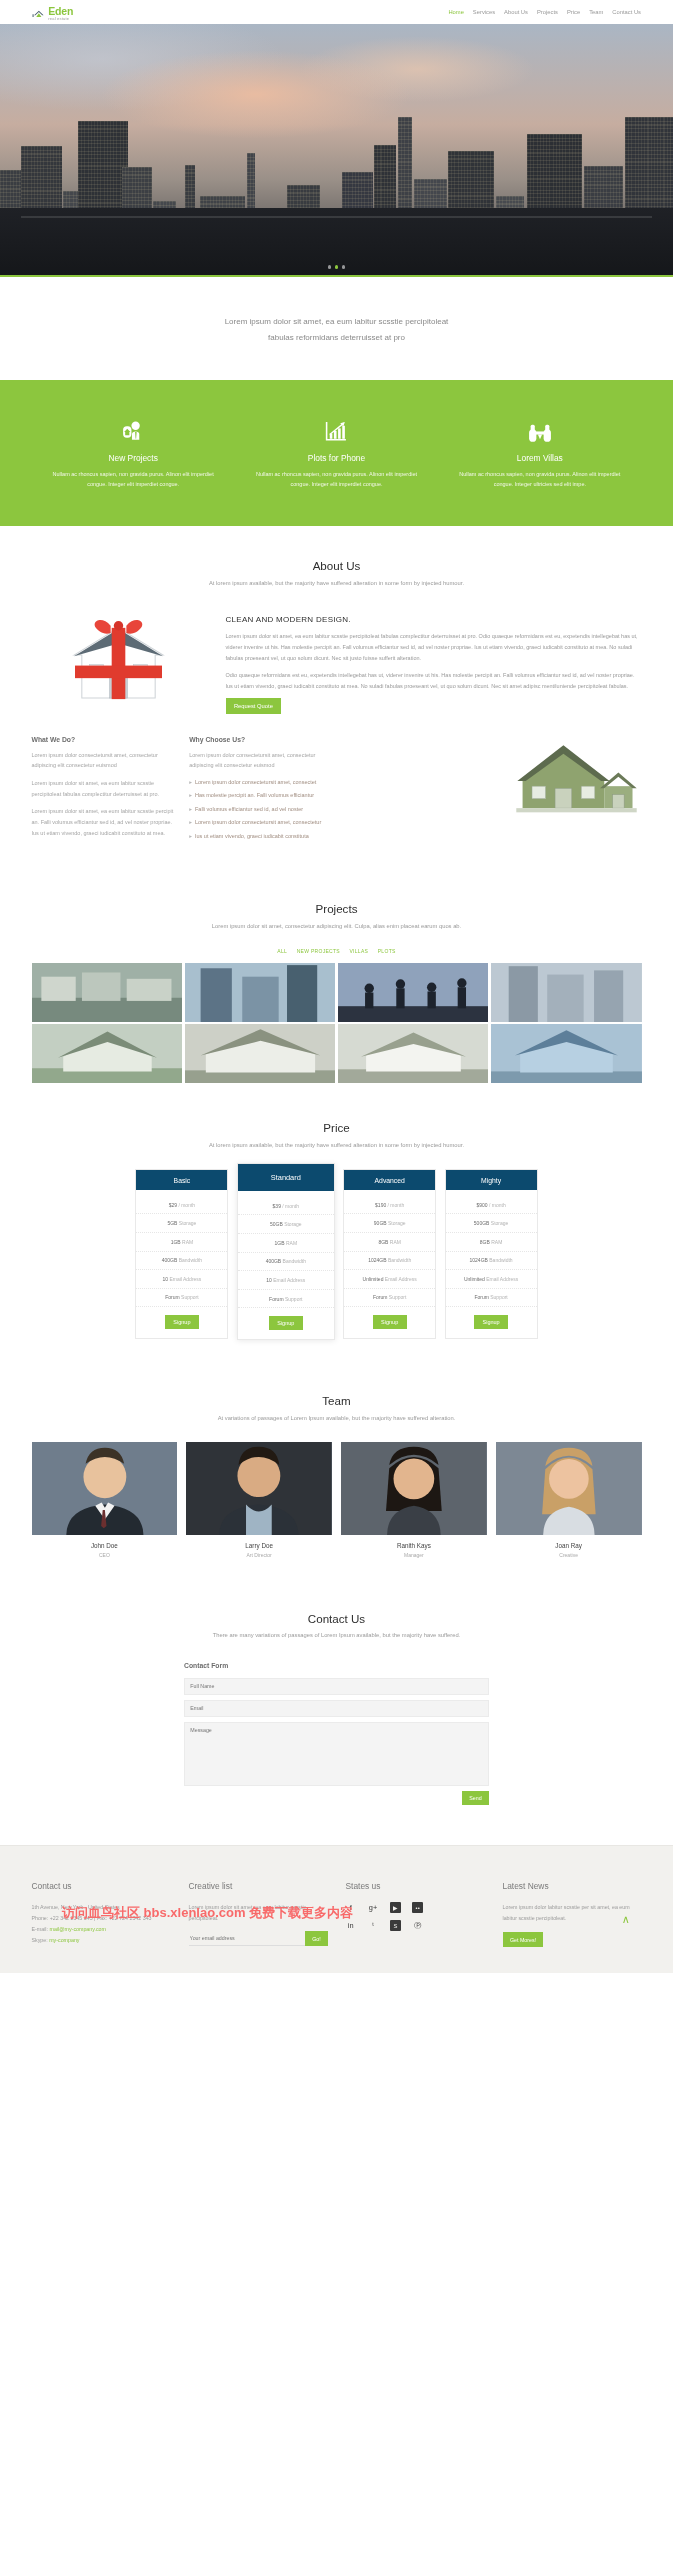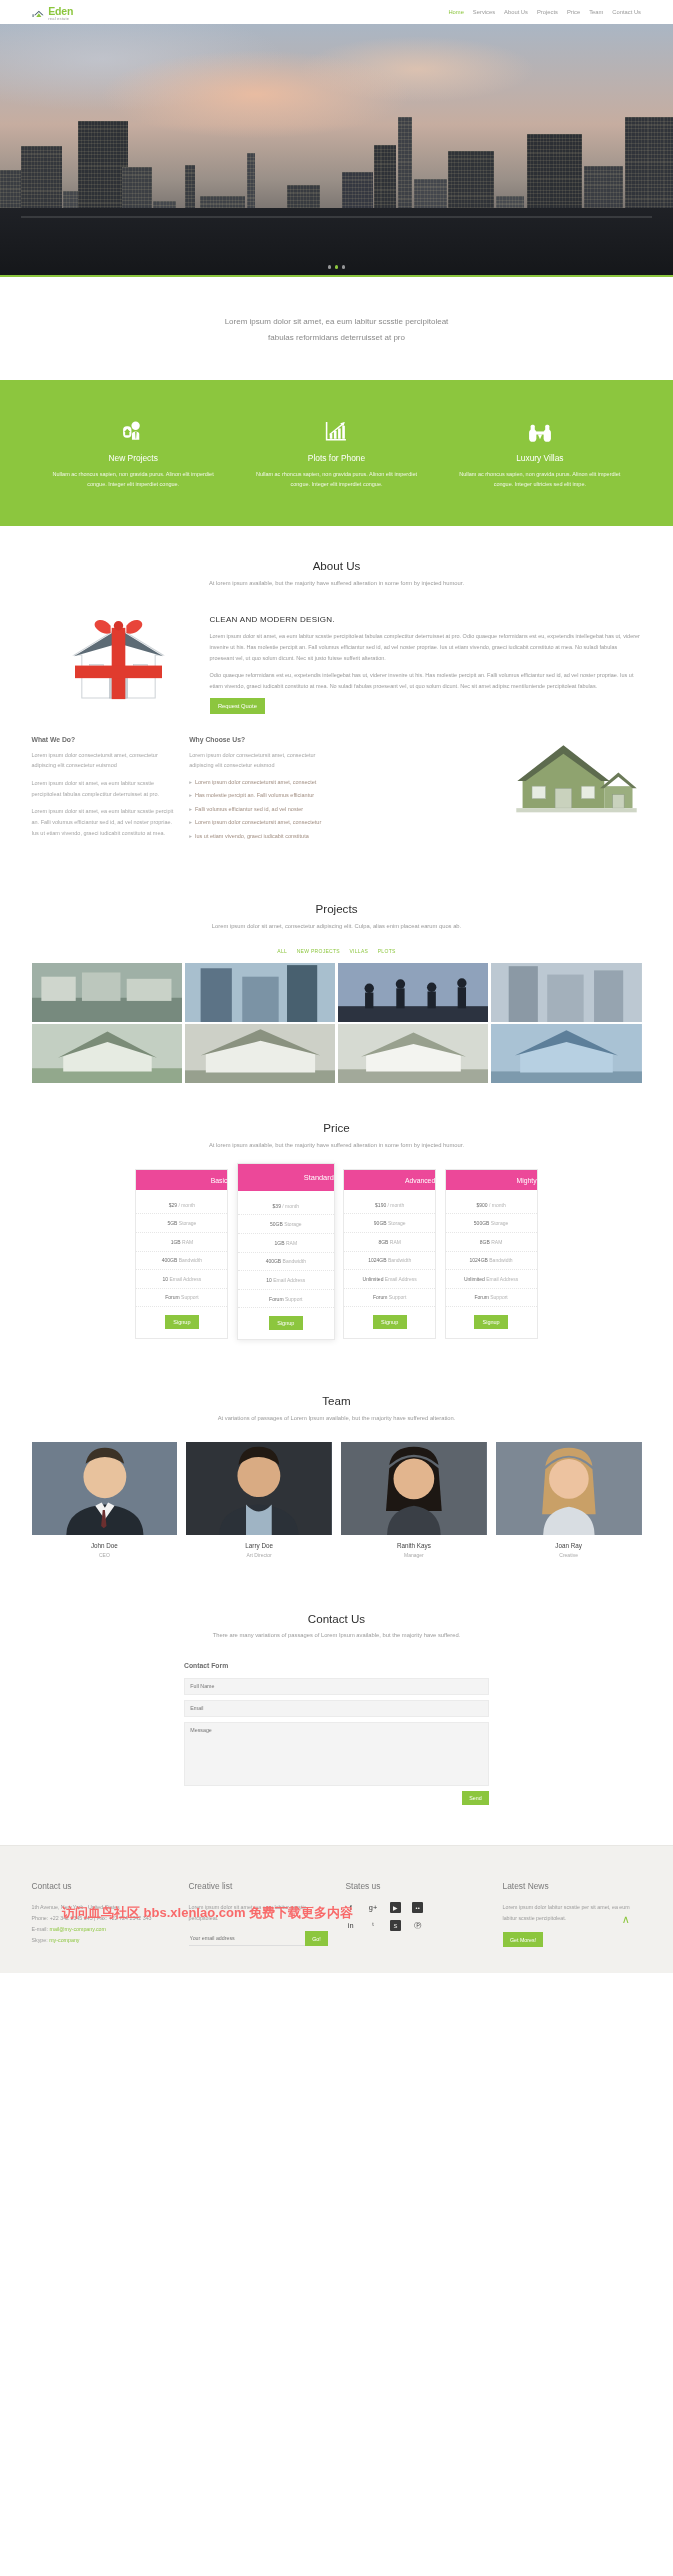--- a/index.html
+++ b/index.html
@@ -61,21 +61,21 @@
   .svc-ico svg { fill: #fff; }
   .svc h3 { color: #fff; font-size: 8.4px; font-weight: normal; margin-bottom: 6.3px; }
   .svc p { color: #f2f8e8; font-size: 5.5px; line-height: 1.85; }
 
   
   .sec-head { text-align: center; padding: 25px 0 5.3px; }
   .sec-head h2 { font-size: 11.6px; color: #2e2e2e; font-weight: normal; }
   .sec-head p { font-size: 5.8px; color: #9a9a9a; margin-top: 6.3px; line-height: 1.7;}
 
   
-  .about-row { display: flex; gap: 4px; padding: 17px 0 10.5px; align-items: center; }
+  .about-row { display: flex; gap: 20px; padding: 17px 0 10.5px; align-items: center; }
   .about-img { width: 174px; flex: none; display:flex; align-items:center; justify-content:center; padding-top:3.2px;}
   .gift-house { position: relative; width: 131px; height: 100px; }
   .about-copy { flex: 1; padding-top: 4.2px; }
   .about-copy h3 { font-size: 8px; color: #2e2e2e; letter-spacing: 0.3px; margin-bottom: 7.4px; font-weight: normal;}
   .about-copy p { font-size: 5.5px; line-height: 1.95; color: #999; margin-bottom: 6.8px; }
   .btn-green {
     display: inline-block; background: #8CC63E; color: #fff; border: 0;
     padding: 4.7px 8.4px; font-size: 5.8px; cursor: pointer; font-family: inherit;
   }
 
@@ -93,21 +93,21 @@
   .proj-filter { display: flex; justify-content: center; gap: 9.5px; font-size: 5px; letter-spacing: 0.3px; padding: 11.6px 0 8.4px; }
   .proj-filter span { color: #aaa; cursor: pointer; }
   .proj-filter span.active { color: #8CC63E; }
   .proj-grid { display: grid; grid-template-columns: repeat(4, 1fr); gap: 2.1px; padding-bottom: 5.3px; }
   .proj-cell { height: 59px; position: relative; overflow: hidden; }
 
   
   .price-row { display: flex; justify-content: center; align-items: flex-start; gap: 8.4px; padding: 13.7px 0 21px; }
   .plan { width: 93px; background: #fff; border: 0.5px solid #e9e9e9; text-align: center; }
   .plan.feature { width: 98px; margin-top: -6.3px; box-shadow: 0 1.1px 6.3px rgba(0,0,0,.1); }
-  .plan-head { background: #ec4899; color: #fff; font-size: 6.8px; padding: 6.3px 0; text-align: right; }
+  .plan-head { background: #0c4a6e; color: #fff; font-size: 6.8px; padding: 6.3px 0; }
   .plan.feature .plan-head { padding: 9px 0; font-size: 7.4px; }
   .plan li { list-style: none; font-size: 5px; color: #b3b3b3; padding: 5.8px 3.2px; border-bottom: 0.5px dotted #e6e6e6; }
   .plan li b { color: #6d6d6d; font-weight: normal; }
   .plan li:first-child { padding-top: 11.6px; }
   .plan-foot { padding: 8px 0 9.5px; }
   .plan-foot button { background: #8CC63E; color: #fff; border: 0; padding: 3.7px 8.4px; font-size: 5.5px; cursor: pointer; font-family: inherit;}
 
   
   .team-row { display: flex; gap: 9px; padding: 13.7px 0 21px; }
   .member { flex: 1; text-align: center; }
@@ -256,21 +256,21 @@
         <div class="svc-ico">
           <svg width="26" height="22" viewBox="0 0 50 42">
             <rect x="4" y="14" width="14" height="24" rx="7" fill="#fff"></rect>
             <rect x="32" y="14" width="14" height="24" rx="7" fill="#fff"></rect>
             <rect x="7" y="5" width="8" height="12" rx="3" fill="#fff"></rect>
             <rect x="35" y="5" width="8" height="12" rx="3" fill="#fff"></rect>
             <rect x="17" y="18" width="16" height="6" fill="#fff"></rect>
             <path d="M21 24 l4 9 l4 -9 z" fill="#fff"></path>
           </svg>
         </div>
-        <h3>Luxury Villas</h3>
+        <h3>Lorem Villas</h3>
         <p>Nullam ac rhoncus sapien, non gravida purus. Alinon elit imperdiet congue. Integer ultricies sed elit impe.</p>
       </div>
 
 
     </div>
   </div>
 </section>
 
 <section>
   <div class="wrap">

